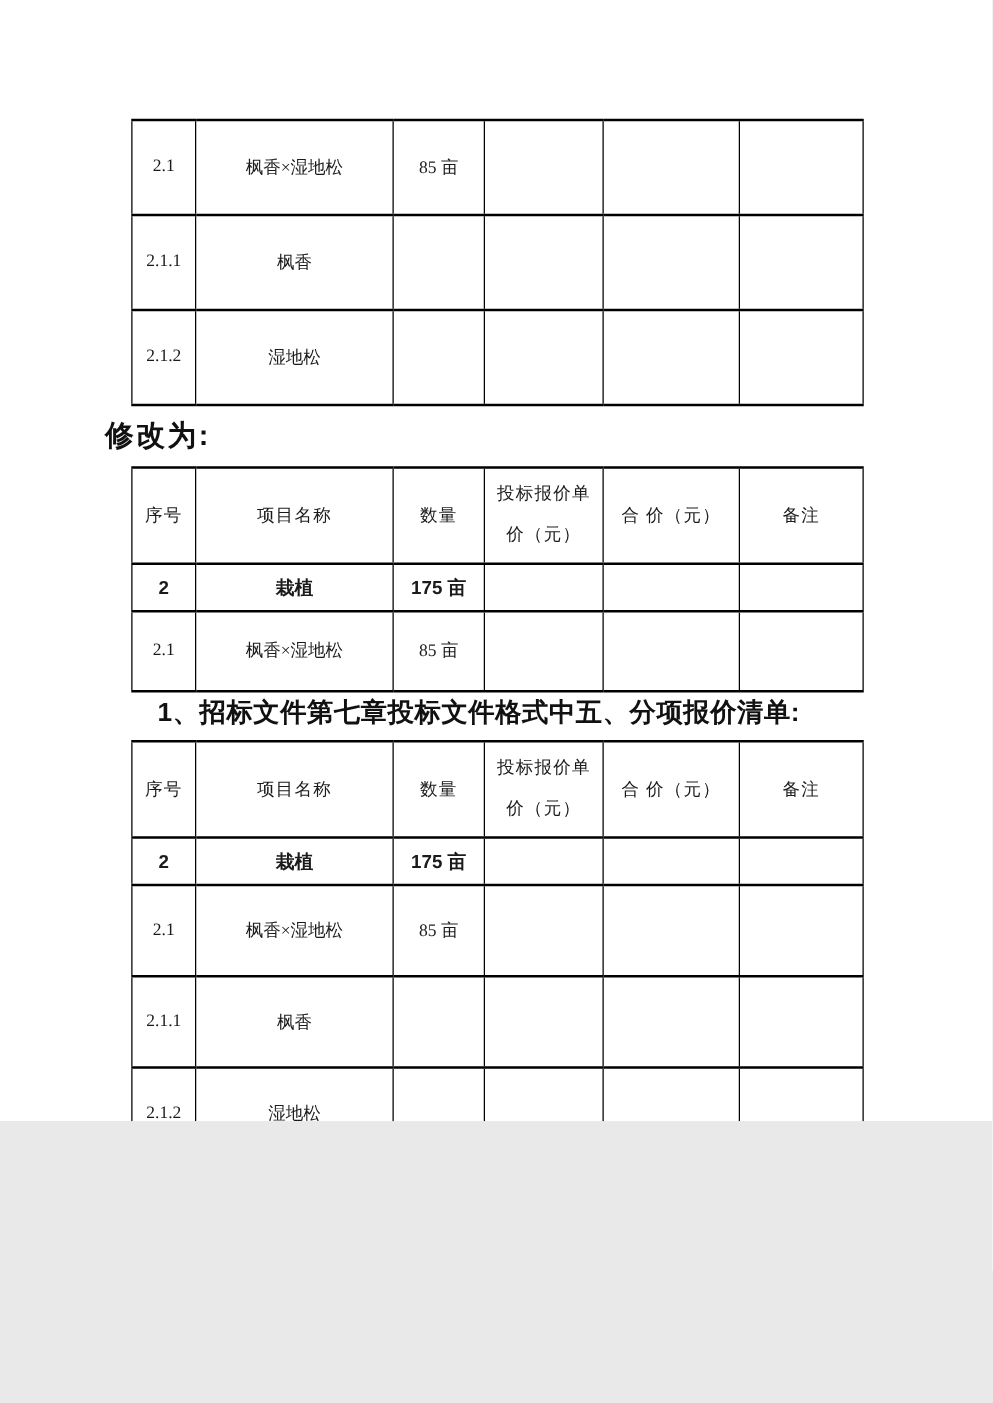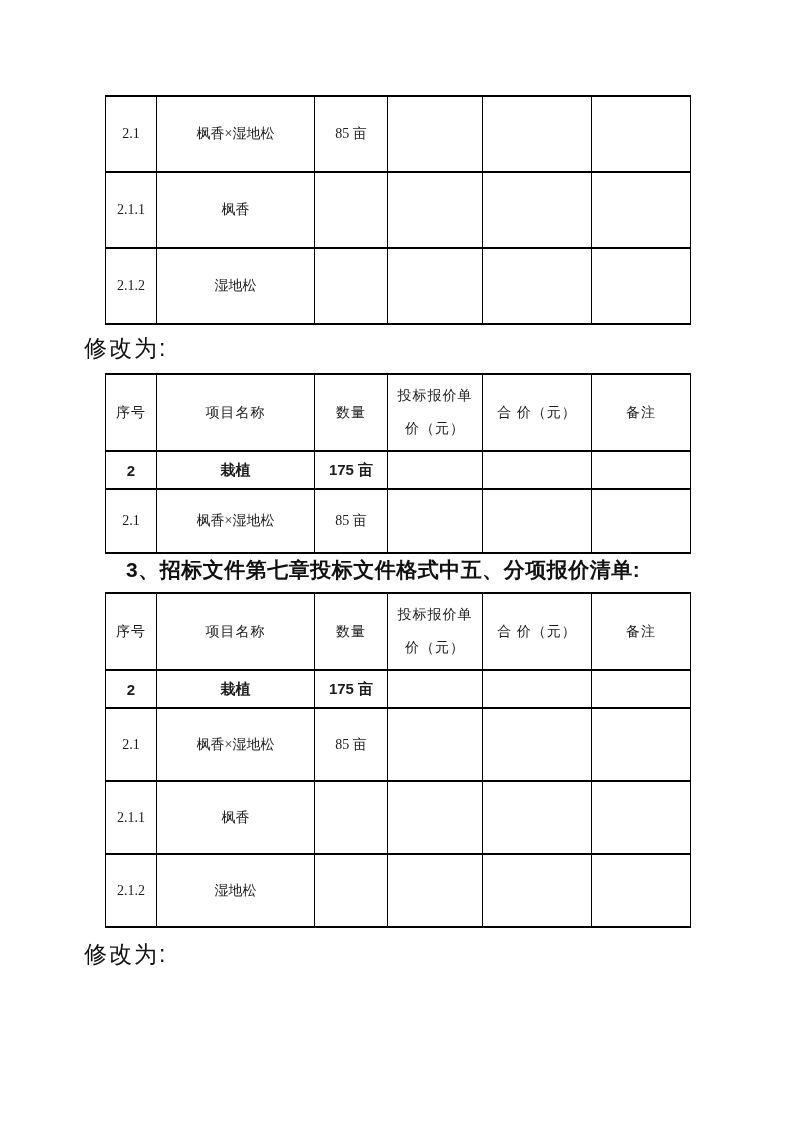--- a/index.html
+++ b/index.html
@@ -1,20 +1,20 @@
 <!DOCTYPE html>
 <html><head>
 <meta charset="utf-8">
 <style>
   * { margin: 0; padding: 0; box-sizing: border-box; }
   html, body { background: #e9e9e9; }
   .page {
     position: relative;
     width: 794px;
-    height: 1122px;
+    height: 897px;
     margin: 0 auto;
     background: #ffffff;
     color: #1b1b1b;
     font-family: "Liberation Serif", "DejaVu Serif", serif;
     overflow: hidden;
   }
   table.doc-table {
     position: absolute;
     left: 105px;
     width: 585px;
@@ -48,21 +48,21 @@
     font-weight: bold;
     font-size: 15px;
   }
   tr.row-md { height: 64px; }
   tr.row-lg { height: 73px; }
 
   .modified-label {
     position: absolute;
     left: 84px;
     font-family: "Liberation Sans", "DejaVu Sans", sans-serif;
-    font-weight: normal;
+    font-weight: bold;
     font-size: 23px;
     letter-spacing: 2px;
     color: #111;
   }
   .modified-label-1 { top: 333px; }
   .modified-label-2 { top: 939px; }
 
   .section-heading {
     position: absolute;
     left: 126px;
@@ -150,21 +150,21 @@
         <td>2.1</td>
         <td>枫香×湿地松</td>
         <td>85 亩</td>
         <td></td>
         <td></td>
         <td></td>
       </tr>
     </tbody>
   </table>
 
-  <div class="section-heading">3、招标文件第七章投标文件格式中五、分项报价清单:</div>
+  <div class="section-heading">1、招标文件第七章投标文件格式中五、分项报价清单:</div>
 
   <table class="doc-table price-table-2">
     <colgroup>
       <col style="width:51px">
         <col style="width:158px">
         <col style="width:73px">
       <col style="width:95px">
         <col style="width:109px">
         <col style="width:99px">
     </colgroup>

